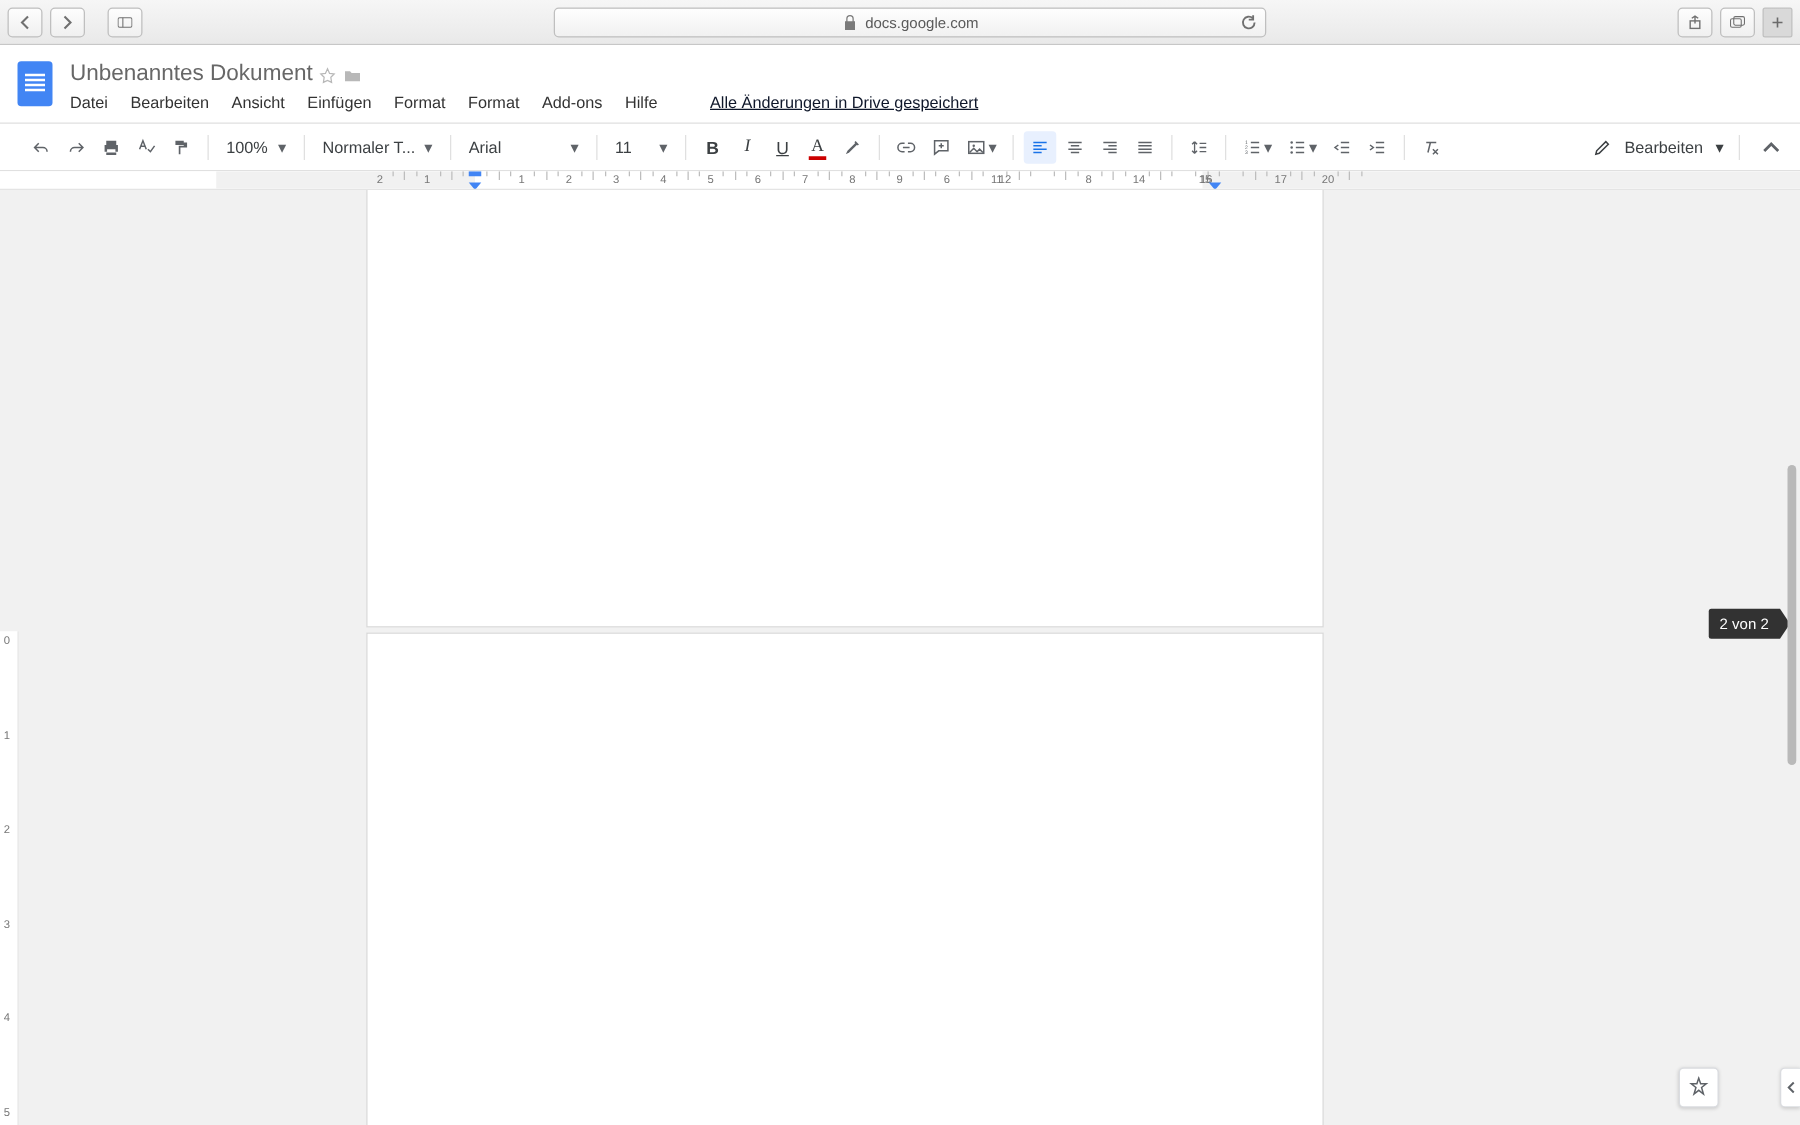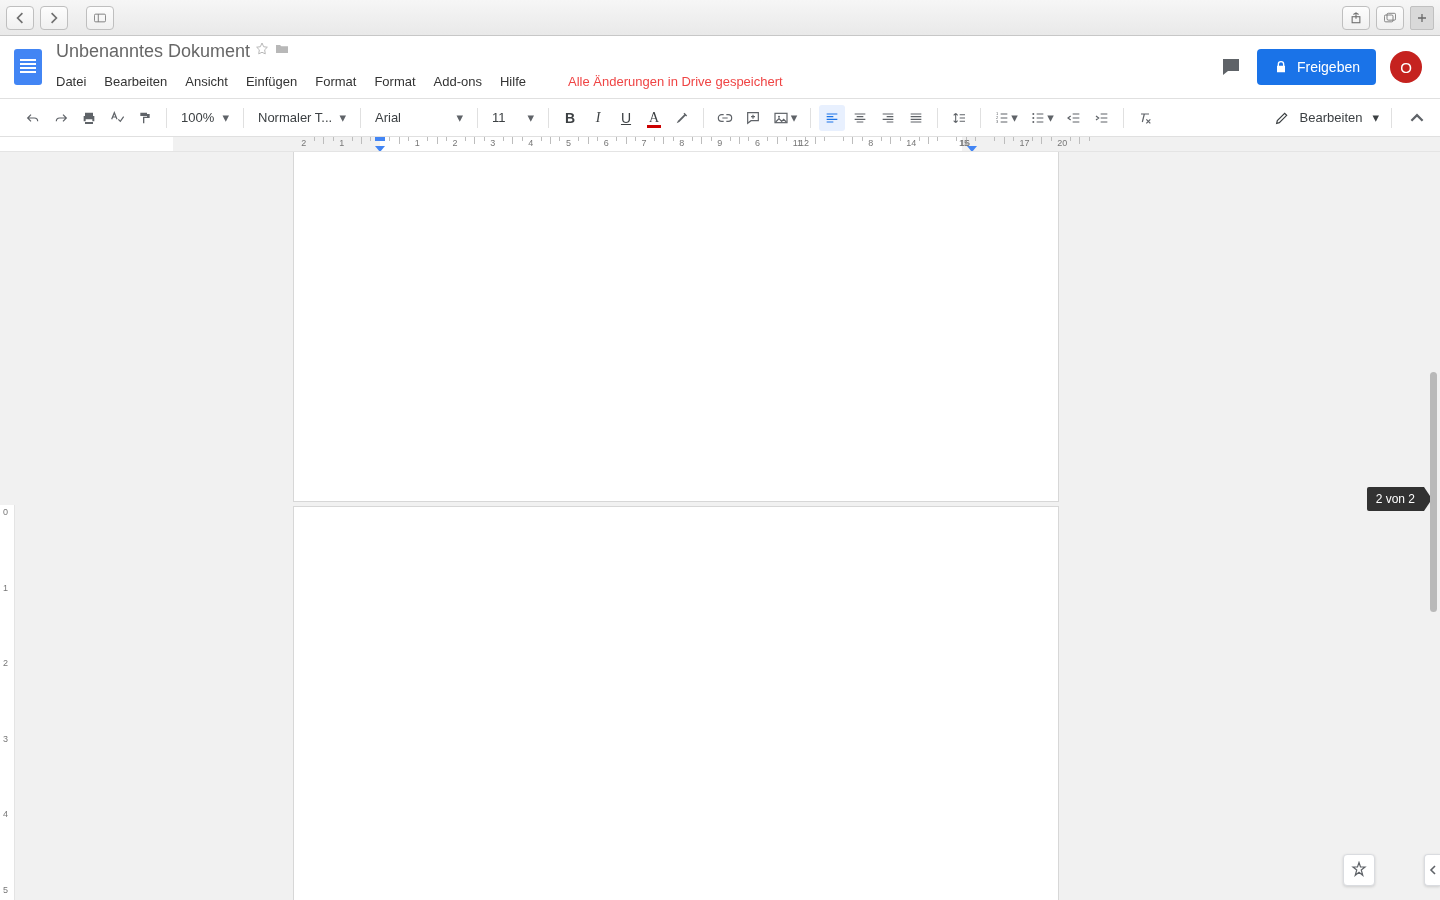--- a/index.html
+++ b/index.html
@@ -59,26 +59,26 @@
     width: 56px; display:flex; align-items:center; justify-content:center;
   }
   .docs-logo .sheet {
     width: 28px; height: 36px; background: #4285f4; border-radius: 3px;
     position: relative;
   }
   .docs-logo .sheet::before {
     content:""; position:absolute; left:6px; right:6px; top:10px; height:2px; background:#fff; box-shadow: 0 4px 0 #fff, 0 8px 0 #fff, 0 12px 0 #fff;
   }
   .titlebar { flex:1; display:flex; flex-direction:column; justify-content:center; }
-  .titlebar-row1 { display:flex; align-items:flex-start; gap:4px; height: 28px;}
+  .titlebar-row1 { display:flex; align-items:flex-end; gap:4px; height: 28px;}
   .doc-title { font-size: 18px; color:#676767; }
   .star, .folder { color:#b8b8b8; display:flex; }
   .menubar { display:flex; align-items:center; gap:18px; font-size:13px; color:#333; height: 24px;}
   .menubar .menu-item { cursor:default; }
-  .save-status { color:#ef4444; }
+  .save-status { color:#0f172a; text-decoration: underline; }
 
   .header-right { display:flex; align-items:center; gap:14px; padding-right: 18px; padding-left: 10px;}
   .comments-btn { color:#5f6368; display:flex; }
   .share-btn {
     background:#1a73e8; color:#fff; border-radius:4px;
     height:36px; padding: 0 16px;
     font-size: 14px; font-weight:500;
     display:flex; align-items:center; gap:8px;
   }
   .avatar {
@@ -213,20 +213,34 @@
       </svg>
   </div>
   <div style="width:6px"></div>
   <div class="safari-btn">
     <svg viewBox="0 0 14 10">
         <rect x="0.5" y="0.5" width="13" height="9" rx="1.5" fill="none" stroke="currentColor"></rect>
         <line x1="5" y1="0.5" x2="5" y2="9.5" stroke="currentColor"></line>
       </svg>
   </div>
   <div style="flex:1"></div>
+  <div class="safari-address">
+    <div class="addr-center">
+      <svg class="ico12" viewBox="0 0 12 14">
+          <path d="M3 6V4a3 3 0 016 0v2h1v7H2V6h1zm1 0h4V4a2 2 0 00-4 0v2z" fill="#7a7a7a"></path>
+        </svg>
+      <span>docs.google.com</span>
+    </div>
+    <span class="reload">
+      <svg class="ico12" viewBox="0 0 12 12">
+          <path d="M10 6a4 4 0 11-1.2-2.85" fill="none" stroke="currentColor" stroke-width="1.3"></path>
+          <path d="M9 1v3H6" fill="none" stroke="currentColor" stroke-width="1.3"></path>
+        </svg>
+    </span>
+  </div>
   <div style="flex:1"></div>
   <div class="safari-right">
     <div class="safari-btn">
       <svg viewBox="0 0 12 14">
           <path d="M6 1v7M3 3l3-2 3 2" fill="none" stroke="currentColor" stroke-width="1.3"></path>
           <rect x="1.5" y="5.5" width="9" height="7" fill="none" stroke="currentColor" stroke-width="1.3"></rect>
         </svg>
     </div>
     <div class="safari-btn">
       <svg viewBox="0 0 14 12">
@@ -264,36 +278,20 @@
       <span class="menu-item">Datei</span>
       <span class="menu-item">Bearbeiten</span>
       <span class="menu-item">Ansicht</span>
       <span class="menu-item">Einfügen</span>
       <span class="menu-item">Format</span>
       <span class="menu-item">Format</span>
       <span class="menu-item">Add-ons</span>
       <span class="menu-item">Hilfe</span>
       <span style="width:6px"></span>
       <span class="save-status">Alle Änderungen in Drive gespeichert</span>
-    </div>
-  </div>
-  <div class="header-right">
-    <div class="comments-btn">
-      <svg width="24" height="24" viewBox="0 0 24 24">
-          <path d="M4 4h16v12H9l-5 4V4z" fill="currentColor"></path>
-        </svg>
-    </div>
-    <div class="share-btn">
-      <svg width="16" height="16" viewBox="0 0 24 24">
-          <path d="M7 10V8a5 5 0 0110 0v2h1v10H6V10h1zm2 0h6V8a3 3 0 00-6 0v2z" fill="#fff"></path>
-        </svg>
-      <span>Freigeben</span>
-    </div>
-    <div class="avatar">
-      <span>O</span>
     </div>
   </div>
 </div>
 
 <div class="toolbar">
   <div class="tb-btn">
     <svg class="ico16" viewBox="0 0 24 24">
         <path d="M9 7L4 12l5 5M4 12h10a5 5 0 015 5" fill="none" stroke="currentColor" stroke-width="1.8"></path>
       </svg>
   </div>

